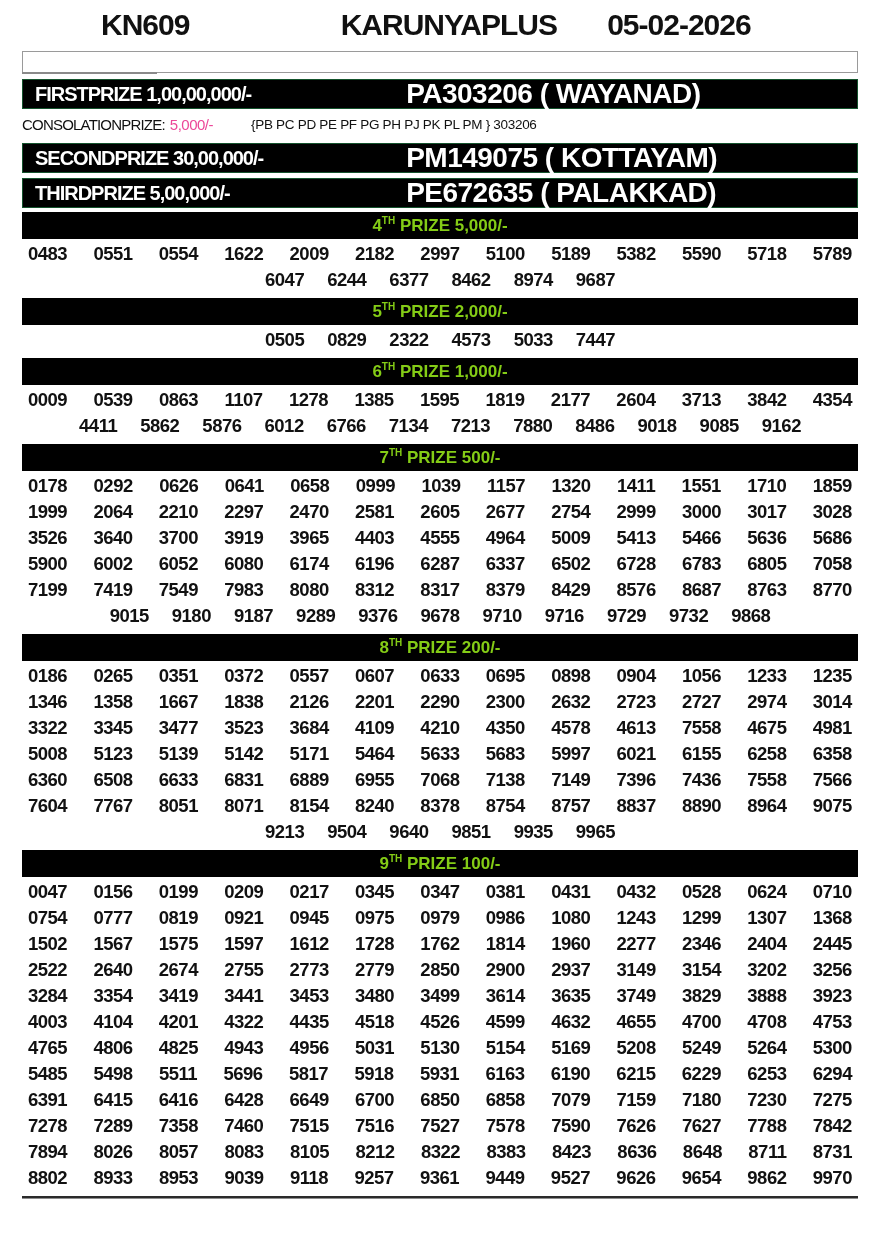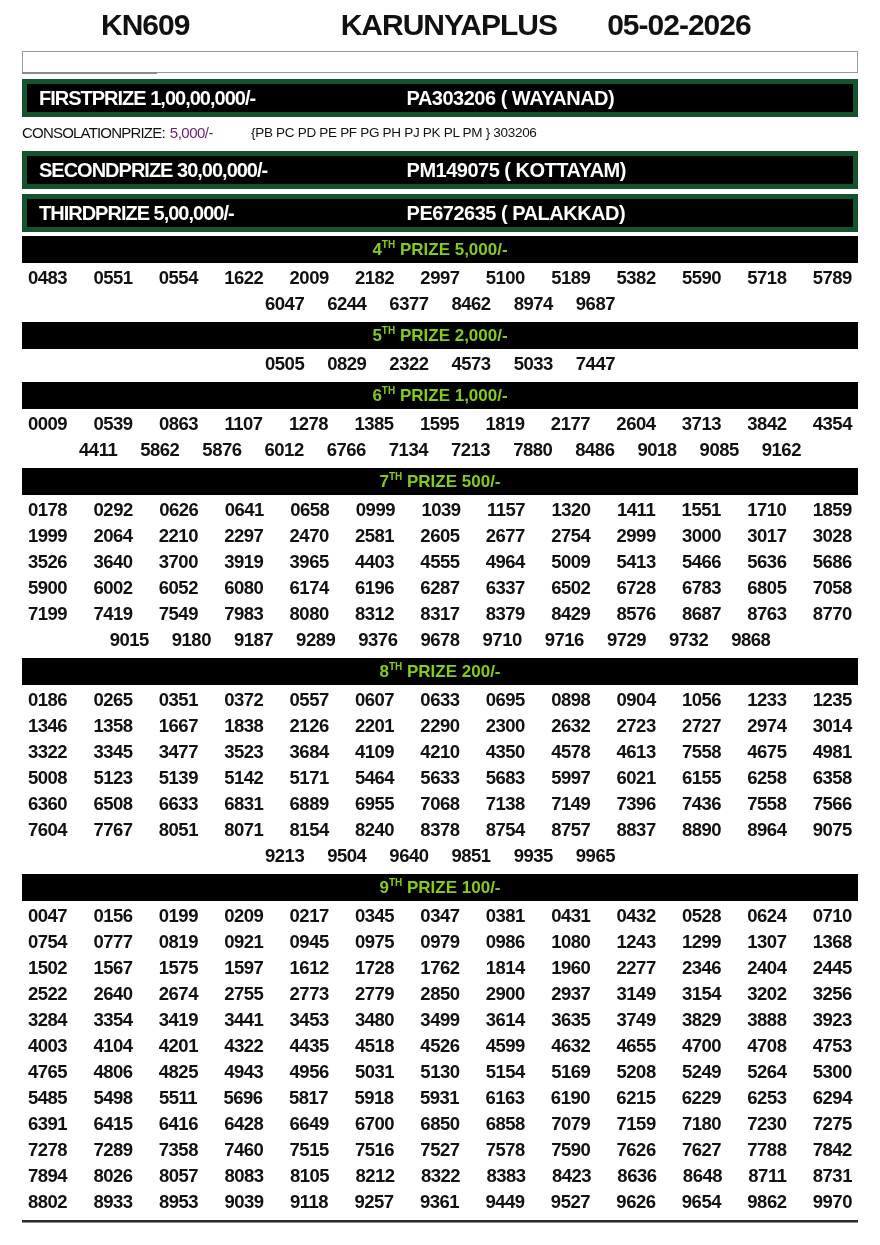--- a/index.html
+++ b/index.html
@@ -12,24 +12,24 @@
   .titlebar .code{width:33%;text-align:center;font-size:30px;font-weight:700;letter-spacing:-1px;}
   .titlebar .name{width:36%;text-align:center;font-size:30px;font-weight:700;letter-spacing:-1px;}
   .titlebar .date{width:31%;text-align:left;font-size:30px;font-weight:700;letter-spacing:-1px;}
 
   
   .emptybox{margin:3px 22px 0 22px;height:20px;border:1px solid #9a9a9a;position:relative;background:#fff;}
   .emptybox .seg{position:absolute;left:-1px;bottom:-2px;width:135px;height:0;border-bottom:2px solid #8a8a8a;}
 
   
   .bar{margin:5px 22px 0 22px;background:#000;color:#fff;height:28px;
-       display:flex;align-items:center;font-weight:700;border:5px solid #14532d;}
+       display:flex;align-items:center;font-weight:700;border:1px solid #14532d;}
   .bar.first{margin-top:6px;}
   .bar .lbl{font-size:20px;padding-left:12px;letter-spacing:-1px;white-space:nowrap;width:44.5%;}
-  .bar .tkt{font-size:20px;letter-spacing:-0.5px;white-space:nowrap;}
+  .bar .tkt{font-size:28px;letter-spacing:-0.5px;white-space:nowrap;}
 
   
   .consol{margin:2px 22px 0 22px;height:27px;display:flex;align-items:center;font-weight:400;}
   .consol .clbl{font-size:15px;letter-spacing:-0.8px;white-space:nowrap;}
   .consol .camt{font-size:15px;letter-spacing:-0.5px;margin-left:5px;white-space:nowrap;}
   .consol .cser{font-size:13.5px;letter-spacing:-0.3px;margin-left:38px;white-space:nowrap;}
 
   
   .sechdr{margin:4px 22px 0 22px;background:#000;color:#84cc16;height:27px;
           display:flex;align-items:center;justify-content:center;
@@ -62,21 +62,21 @@
     <div class="seg"></div>
   </div>
 
   <div class="bar first">
     <span class="lbl">FIRSTPRIZE 1,00,00,000/-</span>
     <span class="tkt">PA303206 ( WAYANAD)</span>
   </div>
 
   <div class="consol">
     <span class="clbl">CONSOLATIONPRIZE:</span>
-    <span class="camt" id="consol-amt" style="color: #701a75;">5,000/-</span>
+    <span class="camt" id="consol-amt" style="color: #ec4899;">5,000/-</span>
     <span class="cser">{PB PC PD PE PF PG PH PJ PK PL PM } 303206</span>
   </div>
 
   <div class="bar">
     <span class="lbl">SECONDPRIZE 30,00,000/-</span>
     <span class="tkt">PM149075 ( KOTTAYAM)</span>
   </div>
 
   <div class="bar">
     <span class="lbl">THIRDPRIZE 5,00,000/-</span>

